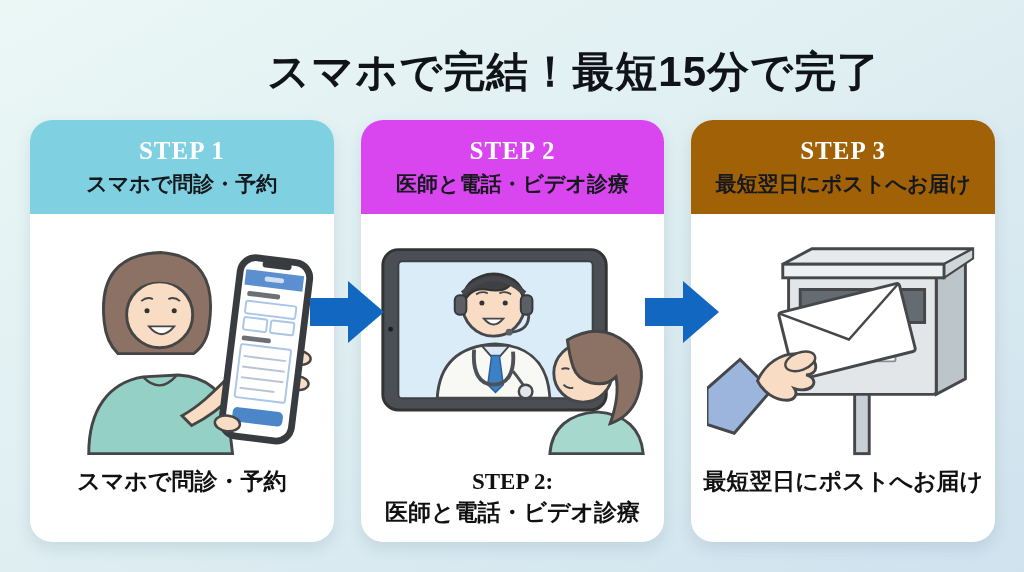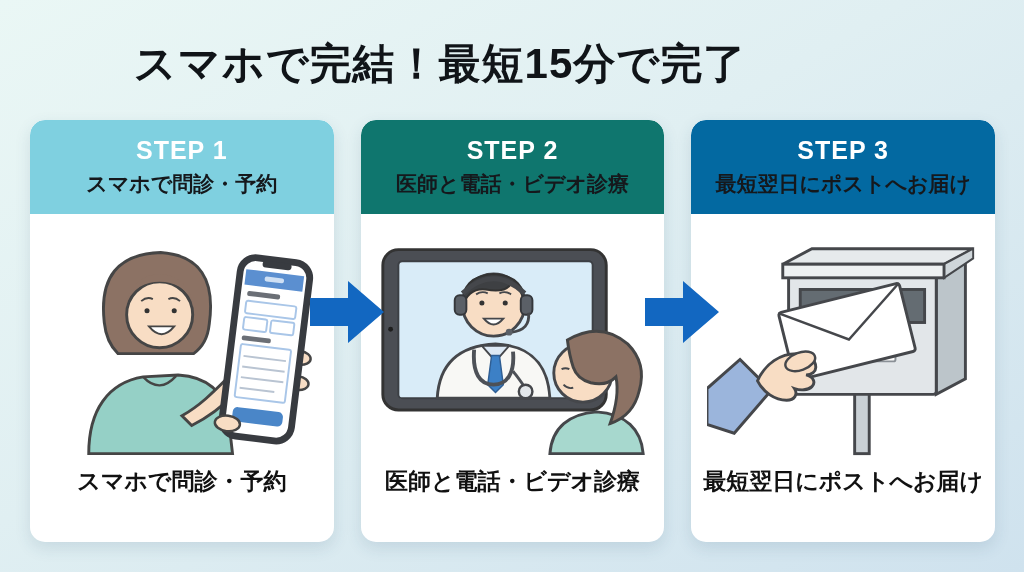--- a/index.html
+++ b/index.html
@@ -8,40 +8,40 @@
     font-family:"Liberation Sans","DejaVu Sans",sans-serif;
     overflow:hidden;
   }
   .canvas{
     position:relative;width:1024px;height:572px;
     background:linear-gradient(150deg,#eaf7f5 0%,#e0eff2 45%,#cfe2ee 100%);
     overflow:hidden;
   }
   .title{
     position:absolute;top:28px;left:0;width:864px;
-    text-align:center;font-size:42px;font-weight:800;
-    color:#101418;letter-spacing:1px;margin:8px;
+    text-align:right;font-size:42px;font-weight:800;
+    color:#101418;letter-spacing:1px;margin:16px;
   }
   .cards{
     position:absolute;left:30px;top:120px;width:965px;height:422px;
     display:flex;gap:27px;
   }
   .card{
-    flex:1;background:#ffffff;border-radius:15px;
+    flex:1;background:#ffffff;border-radius:22px;
     box-shadow:0 6px 16px rgba(40,80,110,0.13);
-    display:flex;flex-direction:column;overflow:hidden;
+    display:flex;flex-direction:column;overflow:hidden;font-family:Liberation Serif, serif;
   }
   .card-header{
     height:94px;border-radius:15px 15px 0 0;
     display:flex;flex-direction:column;align-items:center;justify-content:center;
     gap:5px;
   }
   .card-1 .card-header{background:#7fd0e0;}
-  .card-2 .card-header{background:#0f766e;}
-  .card-3 .card-header{background:#0369a1;}
+  .card-2 .card-header{background:#d946ef;}
+  .card-3 .card-header{background:#a16207;}
   .step-label{font-size:25px;font-weight:bold;color:#ffffff;letter-spacing:1px;}
   .step-subtitle{font-size:21px;font-weight:bold;color:#15181c;}
   .card-illustration{
     height:250px;display:flex;align-items:center;justify-content:center;
   }
   .card-caption{
     flex:1;display:flex;flex-direction:column;align-items:center;justify-content:flex-start;
     font-size:23px;font-weight:bold;color:#111;line-height:1.35;padding-top:2px;
   }
   .arrow{
@@ -147,20 +147,21 @@
           <g>
             <path d="M178,235 C180,208 198,194 226,192 C256,194 272,210 274,235 Z" fill="#a7d8ce" stroke="#45474b" stroke-width="3"></path>
             <circle cx="212" cy="152" r="30" fill="#f8ddc4" stroke="#45474b" stroke-width="3"></circle>
             <path d="M190,148 q4,-2 8,0" stroke="#45474b" stroke-width="2" fill="none"></path>
             <path d="M192,164 q5,5 10,3" stroke="#45474b" stroke-width="2" fill="none"></path>
             <path d="M196,118 Q230,98 258,122 Q278,142 270,170 Q264,196 240,204 Q250,176 246,156 Q236,166 220,162 Q206,158 202,146 Q198,134 196,118 Z" fill="#8c7264" stroke="#454545" stroke-width="3"></path>
           </g>
         </svg>
       </div>
       <div class="card-caption">
+        <span>STEP 2:</span>
         <span>医師と電話・ビデオ診療</span>
       </div>
     </div>
 
     <div class="card card-3">
       <div class="card-header">
         <span class="step-label">STEP 3</span>
         <span class="step-subtitle">最短翌日にポストへお届け</span>
       </div>
       <div class="card-illustration">

